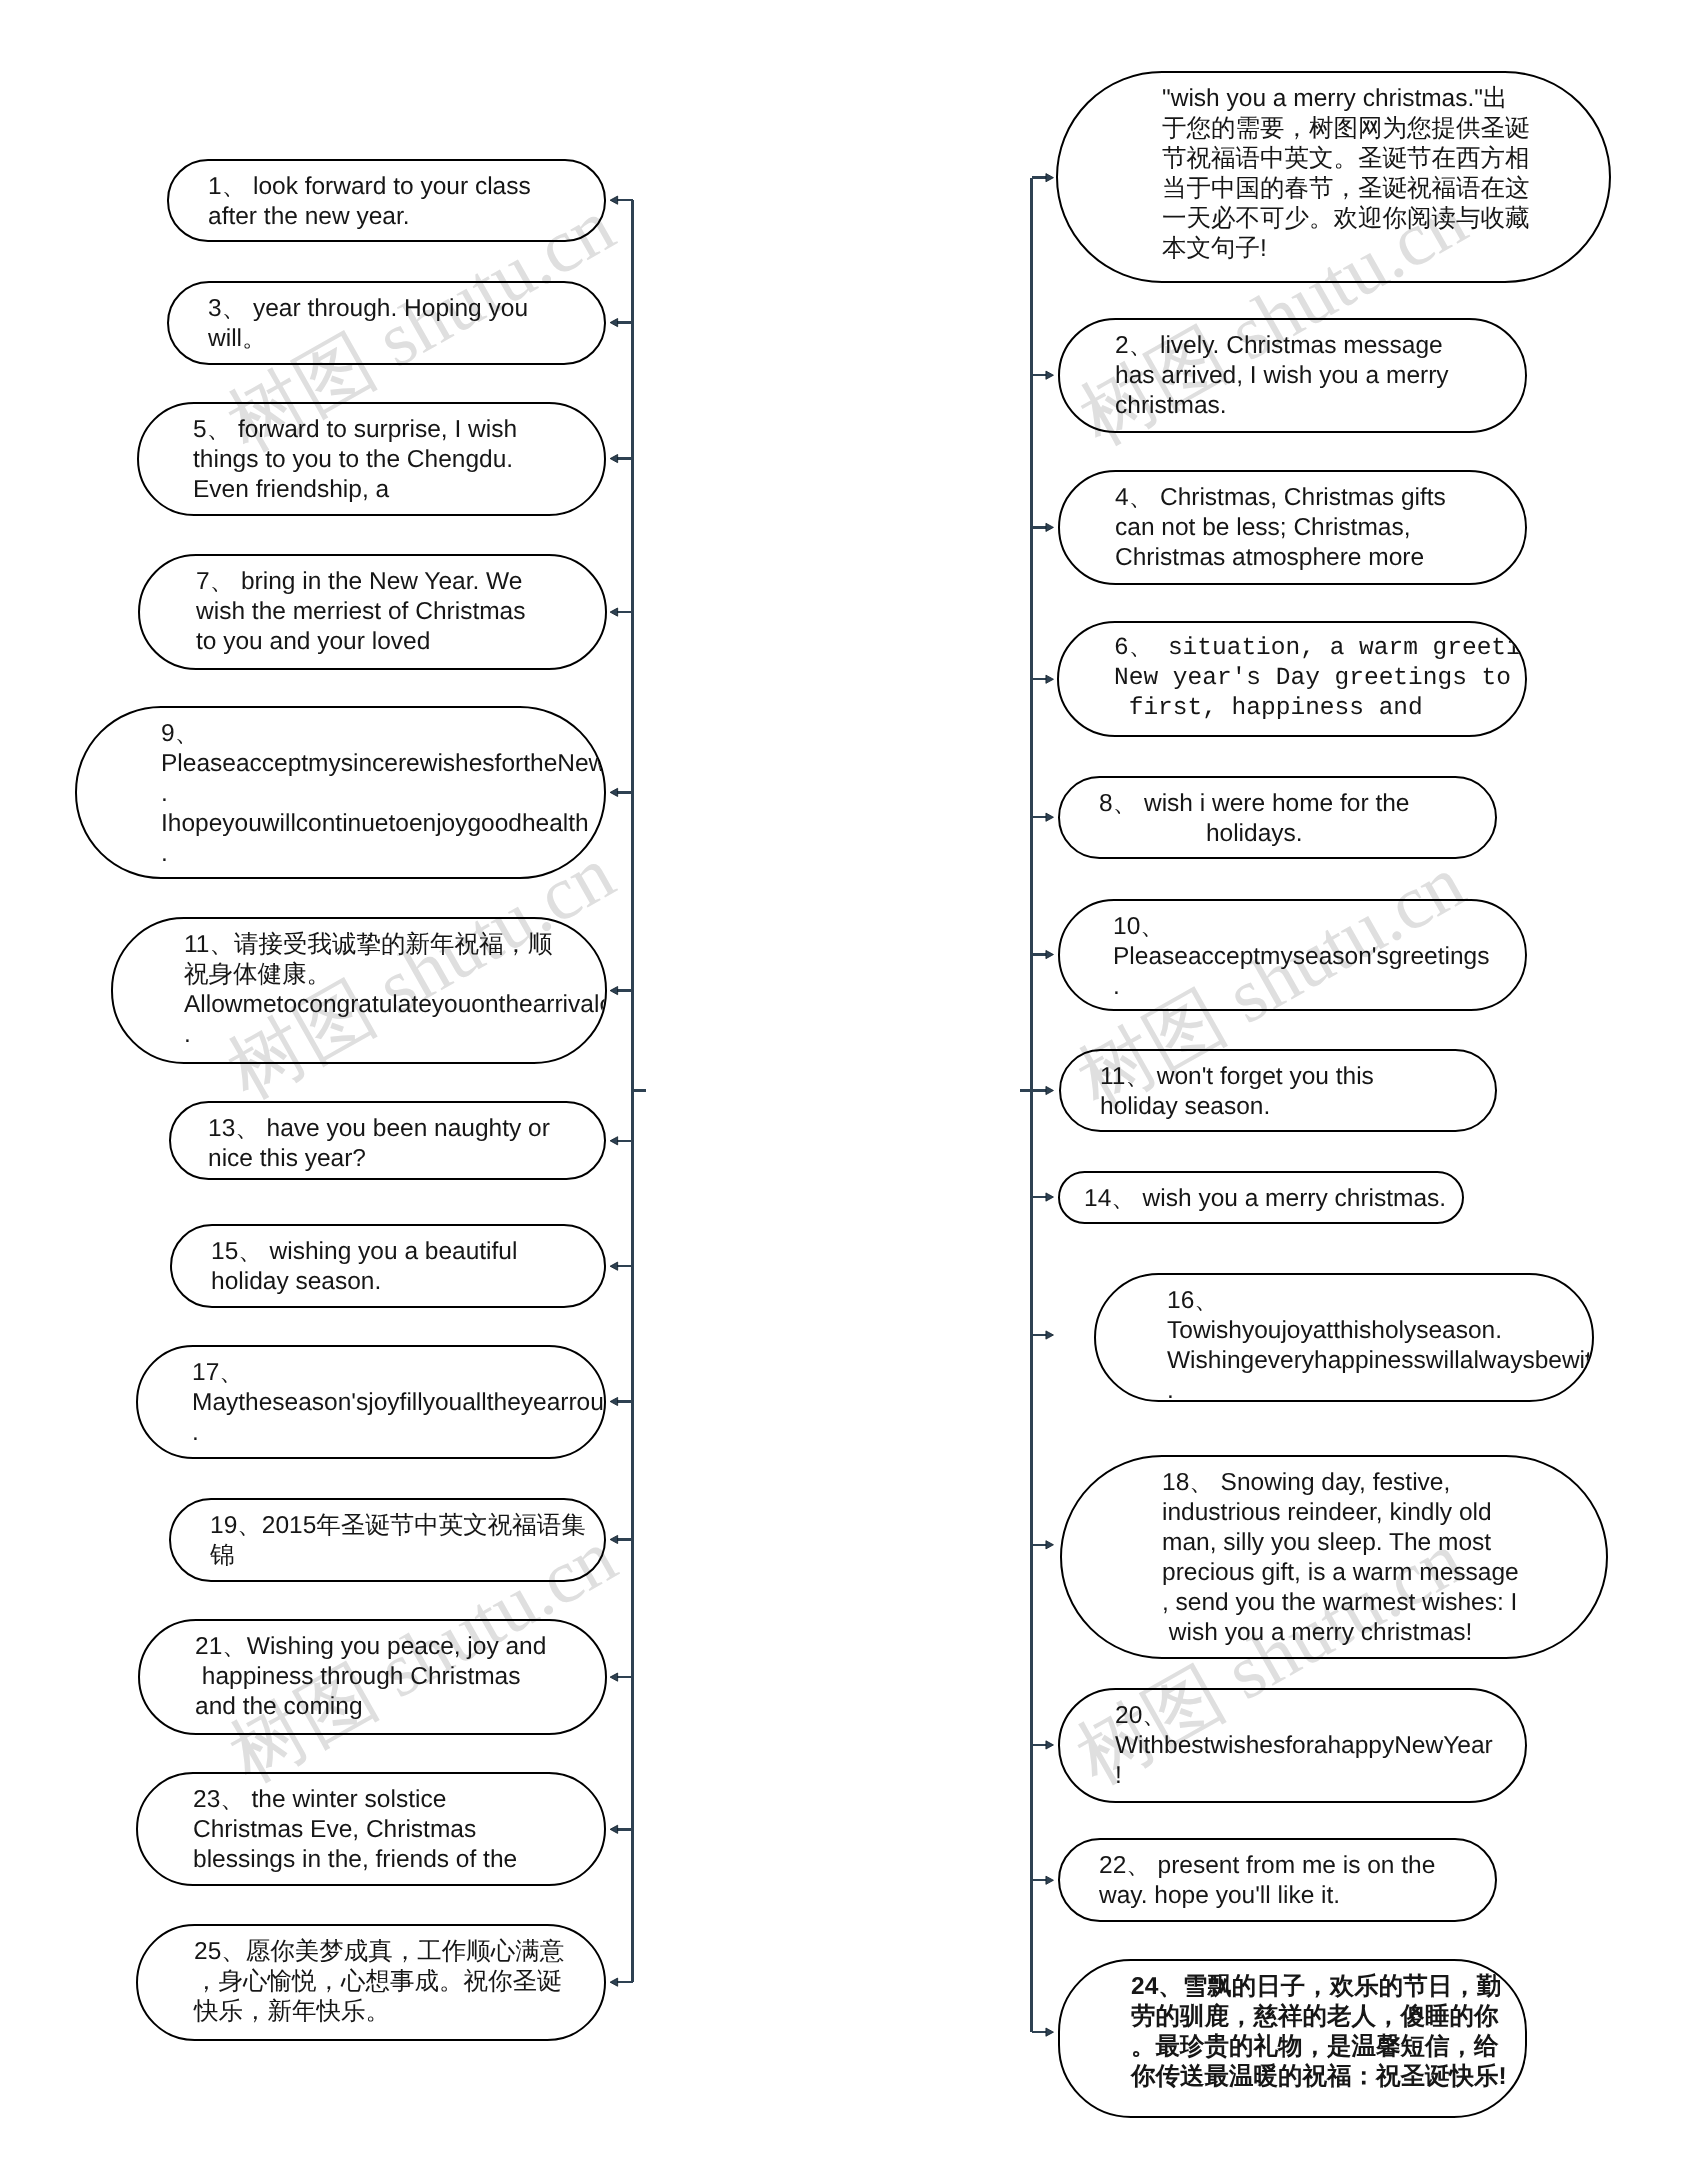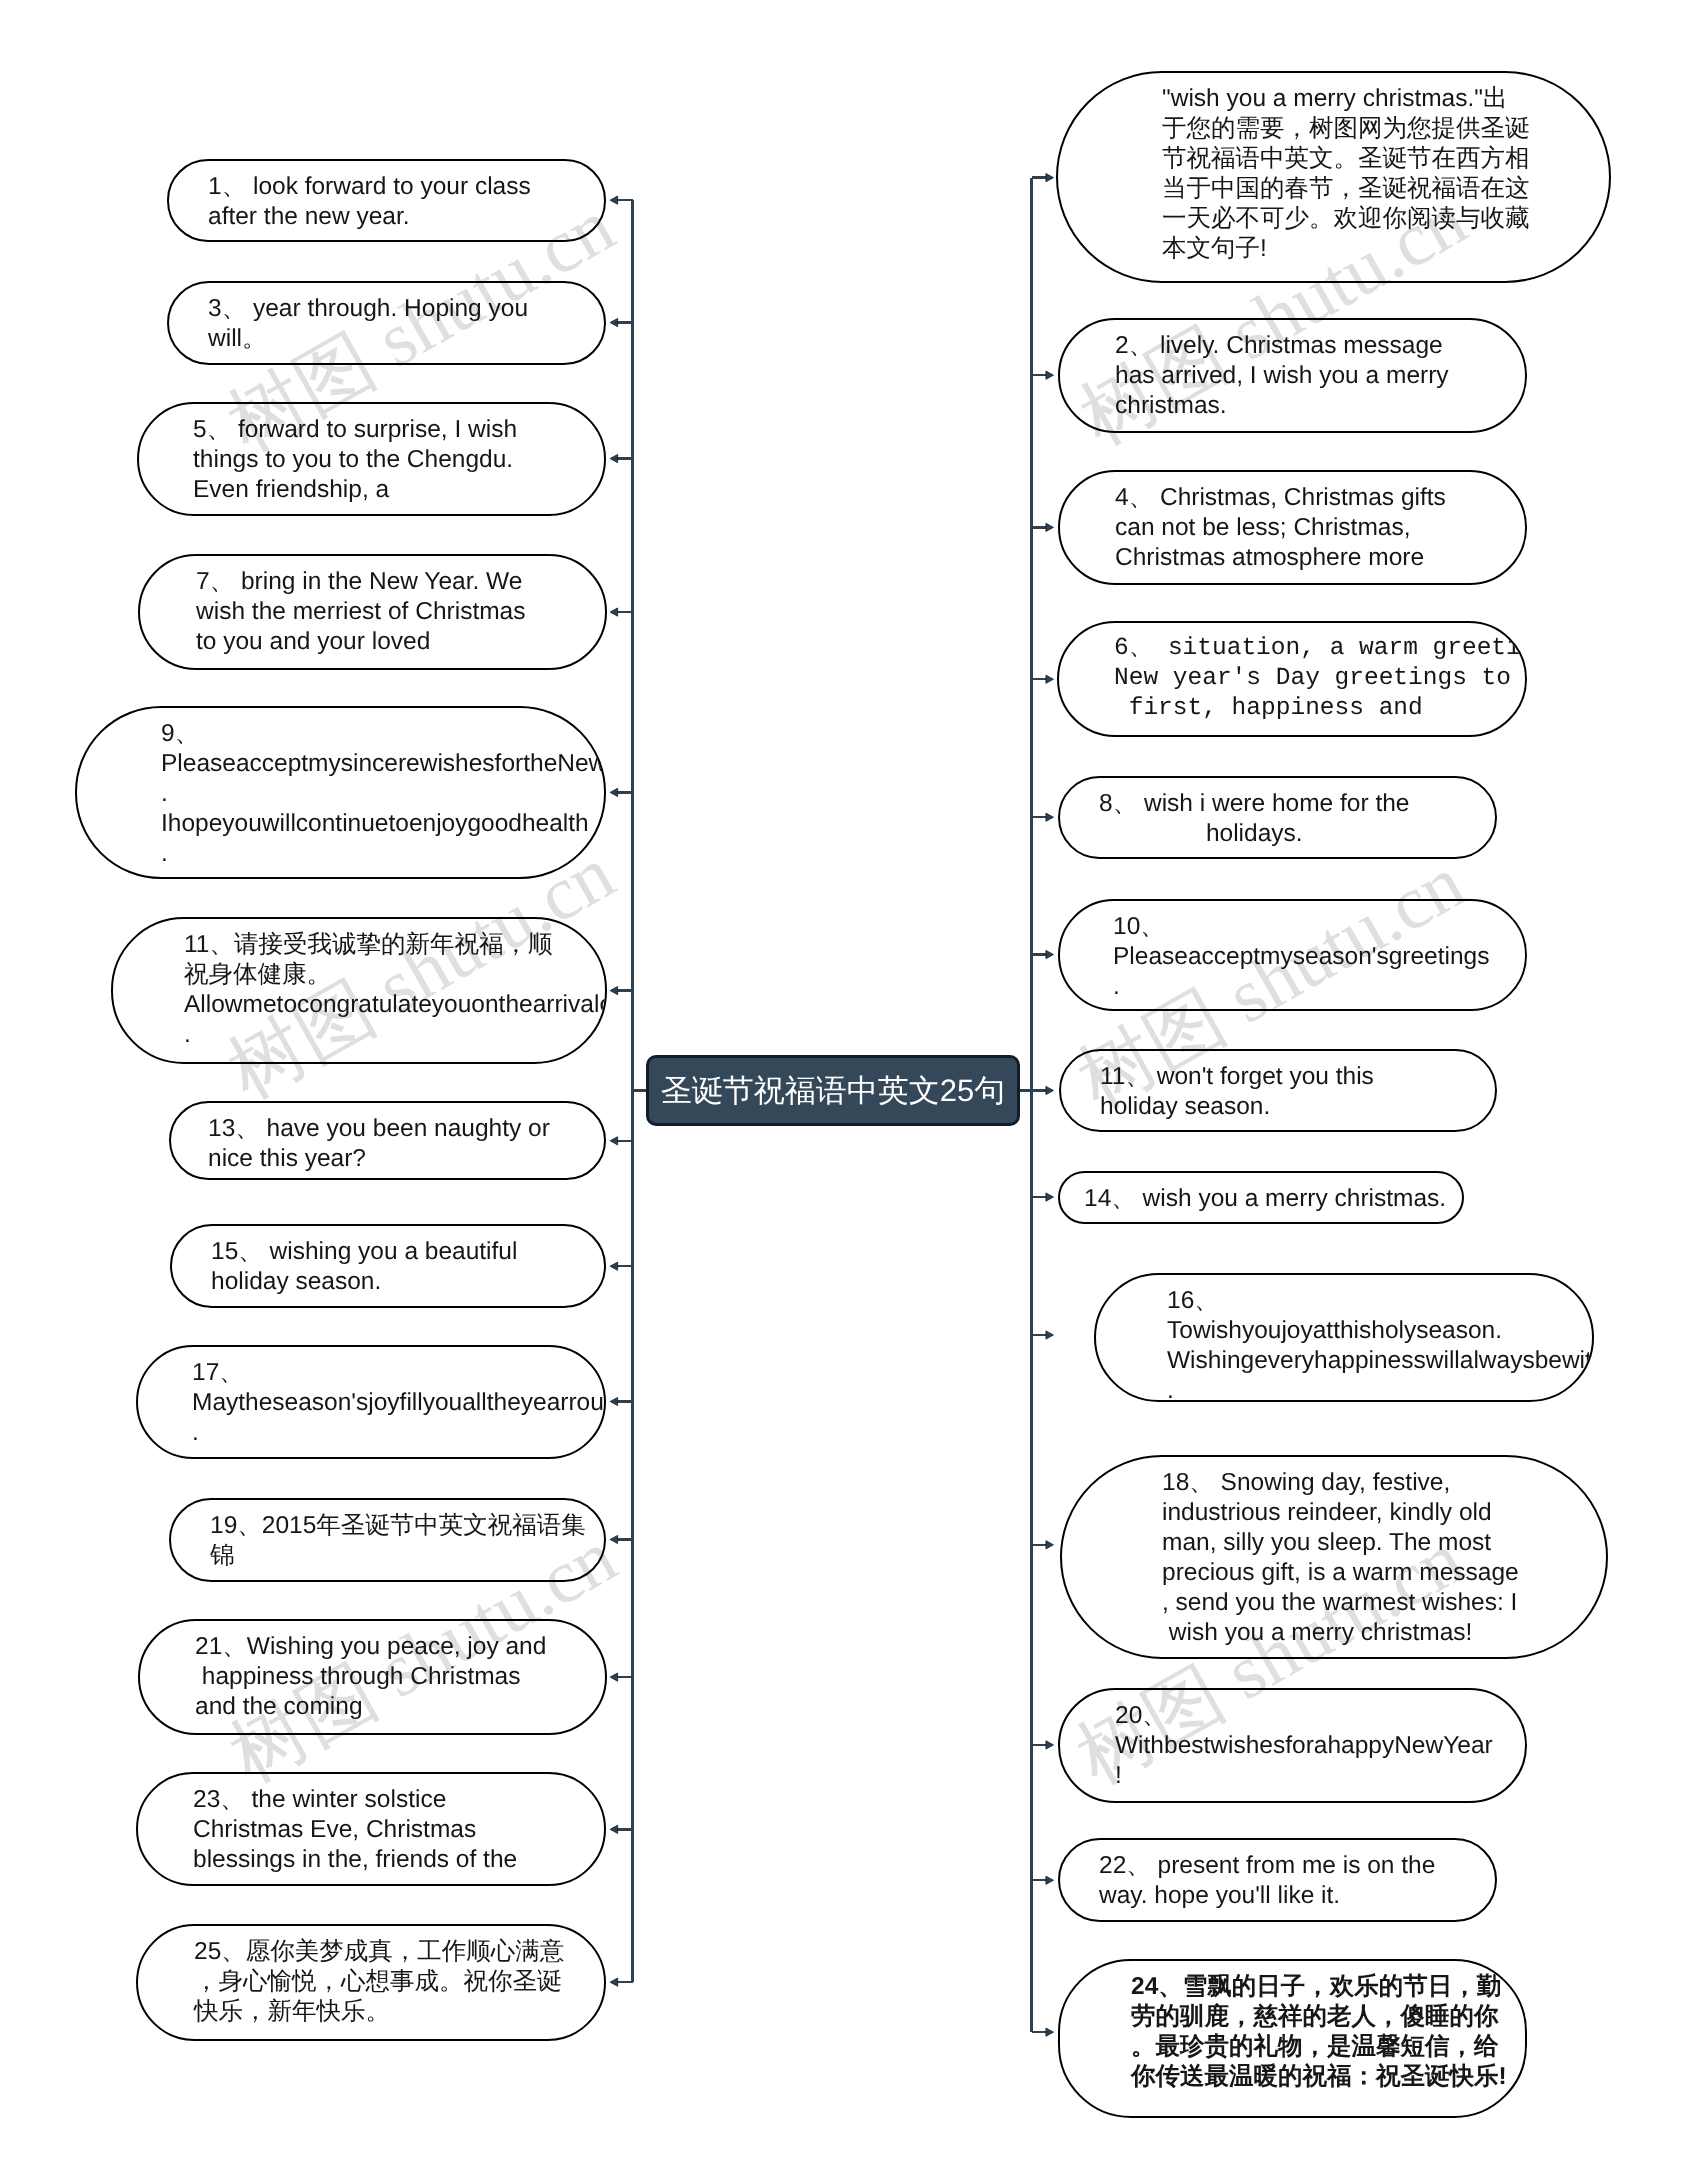--- a/index.html
+++ b/index.html
@@ -176,17 +176,14 @@
       <div class="node" style="left: 1058px; top: 1688px; width: 469px; height: 115px; border-radius: 58px;"><span class="txt" style="left: 55px;">20、
 WithbestwishesforahappyNewYear
 !</span></div>
       <div class="node" style="left: 1058px; top: 1838px; width: 439px; height: 84px; border-radius: 42px;"><span class="txt" style="left: 39px;">22、 present from me is on the
 way. hope you'll like it.</span></div>
       <div class="node" style="left: 1058px; top: 1959px; width: 469px; height: 159px; border-radius: 73px; font-weight: bold;"><span class="txt" style="left: 71px;">24、雪飘的日子，欢乐的节日，勤
 劳的驯鹿，慈祥的老人，傻睡的你
 。最珍贵的礼物，是温馨短信，给
 你传送最温暖的祝福：祝圣诞快乐!</span></div>
     </div>
-  <div id="center-node" style="left: 646px; top: 1055px; width: 374px; height: 71px; background: rgb(53, 72, 90); color: rgb(255, 255, 255); border-color: rgb(19, 29, 39);">
-      <span>圣诞节祝福语中英文25句</span>
-    </div>
 </div>
 
 
 </body></html>

